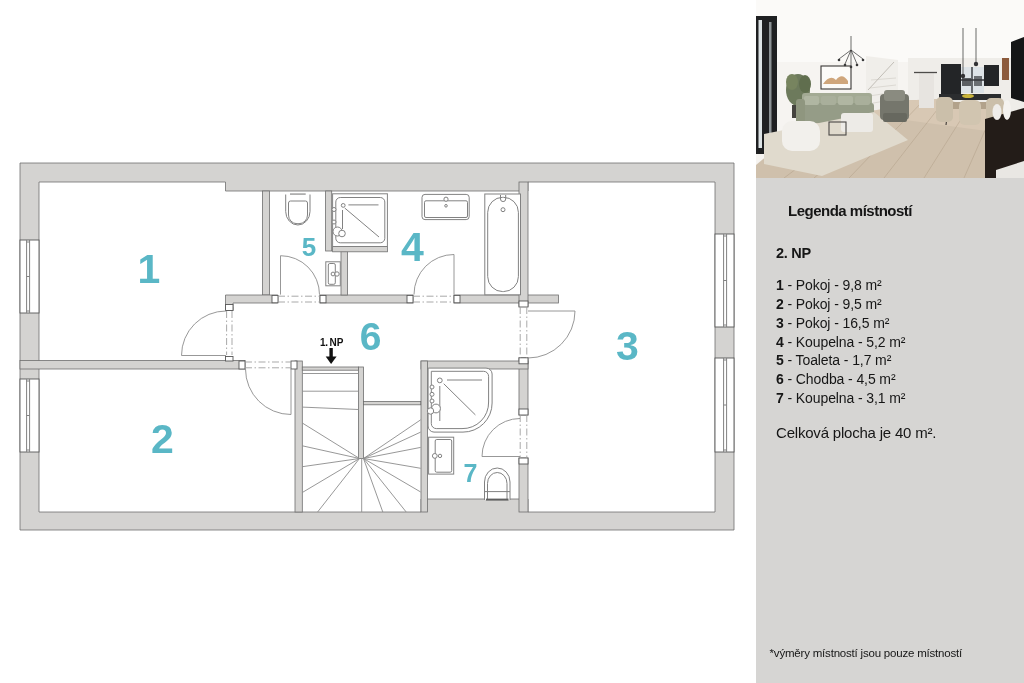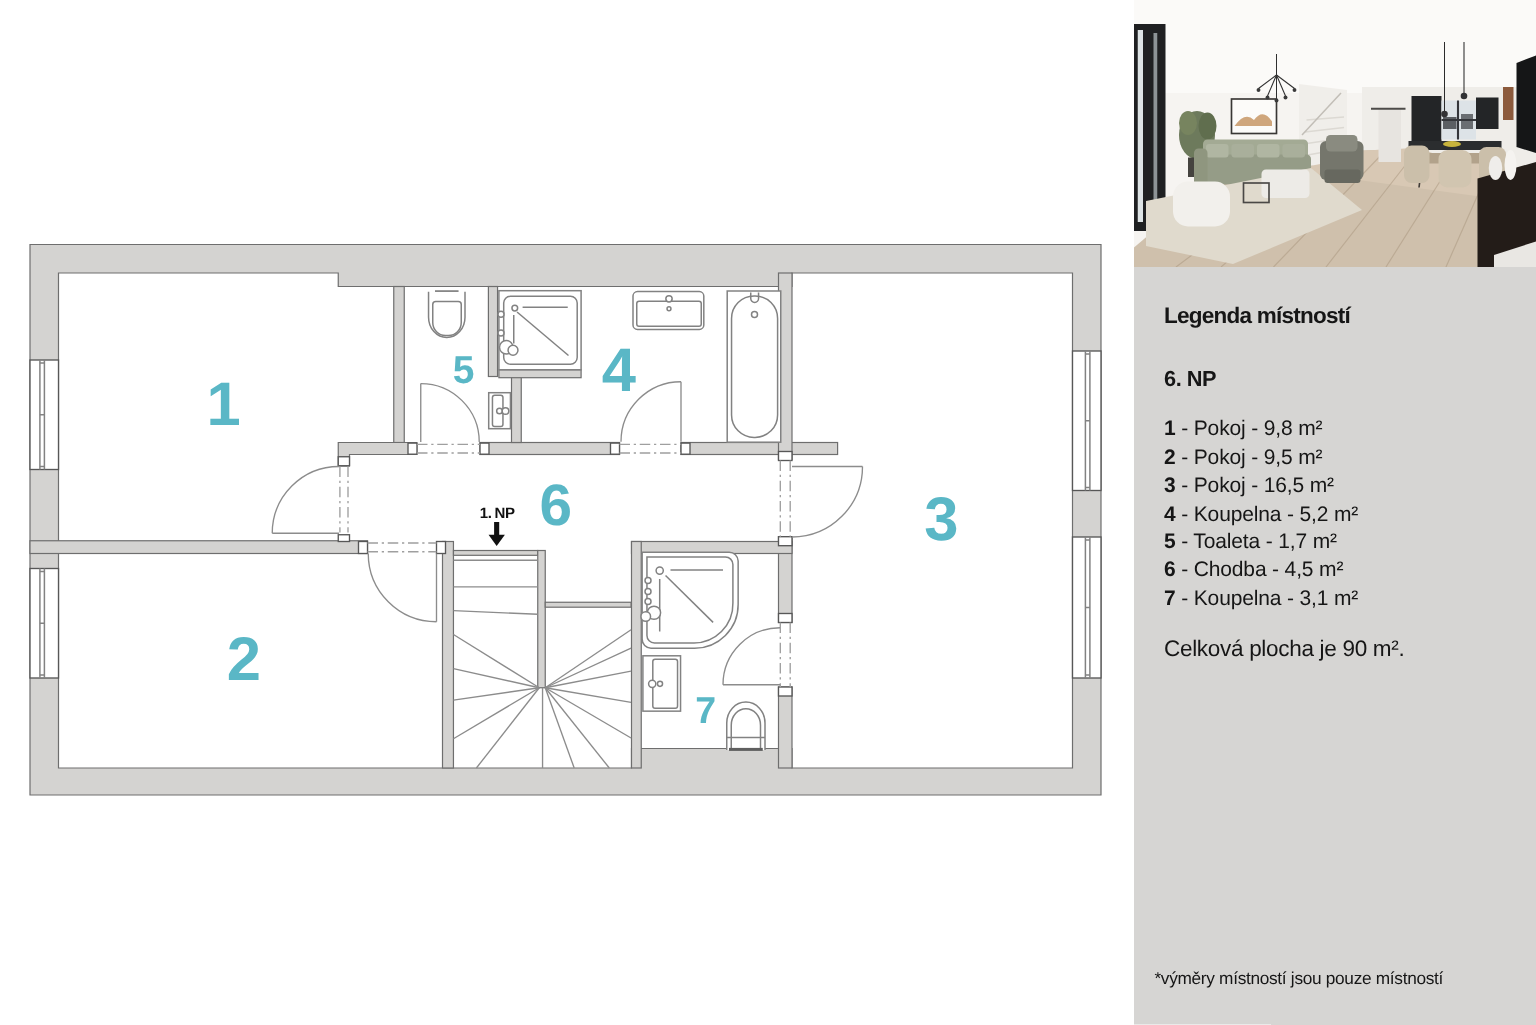--- a/index.html
+++ b/index.html
@@ -373,30 +373,30 @@
   <polygon points="229,119 268,108 268,178 229,178" fill="#231c18"></polygon>
   <ellipse cx="241" cy="112" rx="4.5" ry="8" fill="#efedea"></ellipse>
   <ellipse cx="251" cy="110" rx="4" ry="10" fill="#f5f3f0"></ellipse>
 
   <polygon points="240,170 268,161 268,178 240,178" fill="#e9e7e3"></polygon>
 </g>
 </svg>
 
 <div id="side">
 
-  <div class="t" style="left:20px;top:23.5px;font-size:15px;letter-spacing:-0.5px;font-weight:bold;">Legenda místností</div>
-
-  <div class="t" style="left:20px;top:66.7px;font-size:14.5px;letter-spacing:-0.3px;font-weight:bold;">6. NP</div>
+  <div class="t" style="left:32px;top:23.5px;font-size:15px;letter-spacing:-0.5px;font-weight:bold;">Legenda místností</div>
+
+  <div class="t" style="left:20px;top:66.7px;font-size:14.5px;letter-spacing:-0.3px;font-weight:bold;">2. NP</div>
 
   <div class="t" style="left:20px;top:98.4px;font-size:14px;letter-spacing:-0.1px;line-height:18.7px;">
     <div><b>1</b> - Pokoj - 9,8 m²</div>
     <div><b>2</b> - Pokoj - 9,5 m²</div>
     <div><b>3</b> - Pokoj - 16,5 m²</div>
     <div><b>4</b> - Koupelna - 5,2 m²</div>
     <div><b>5</b> - Toaleta - 1,7 m²</div>
     <div><b>6</b> - Chodba - 4,5 m²</div>
     <div><b>7</b> - Koupelna - 3,1 m²</div>
   </div>
 
-  <div class="t" style="left:20px;top:245.5px;font-size:15px;letter-spacing:-0.2px;">Celková plocha je 90 m².</div>
+  <div class="t" style="left:20px;top:245.5px;font-size:15px;letter-spacing:-0.2px;">Celková plocha je 40 m².</div>
 
   <div class="t" style="left:13.6px;top:469.3px;font-size:11.5px;letter-spacing:-0.2px;">*výměry místností jsou pouze místností</div>
 </div>
 
 </body></html>

